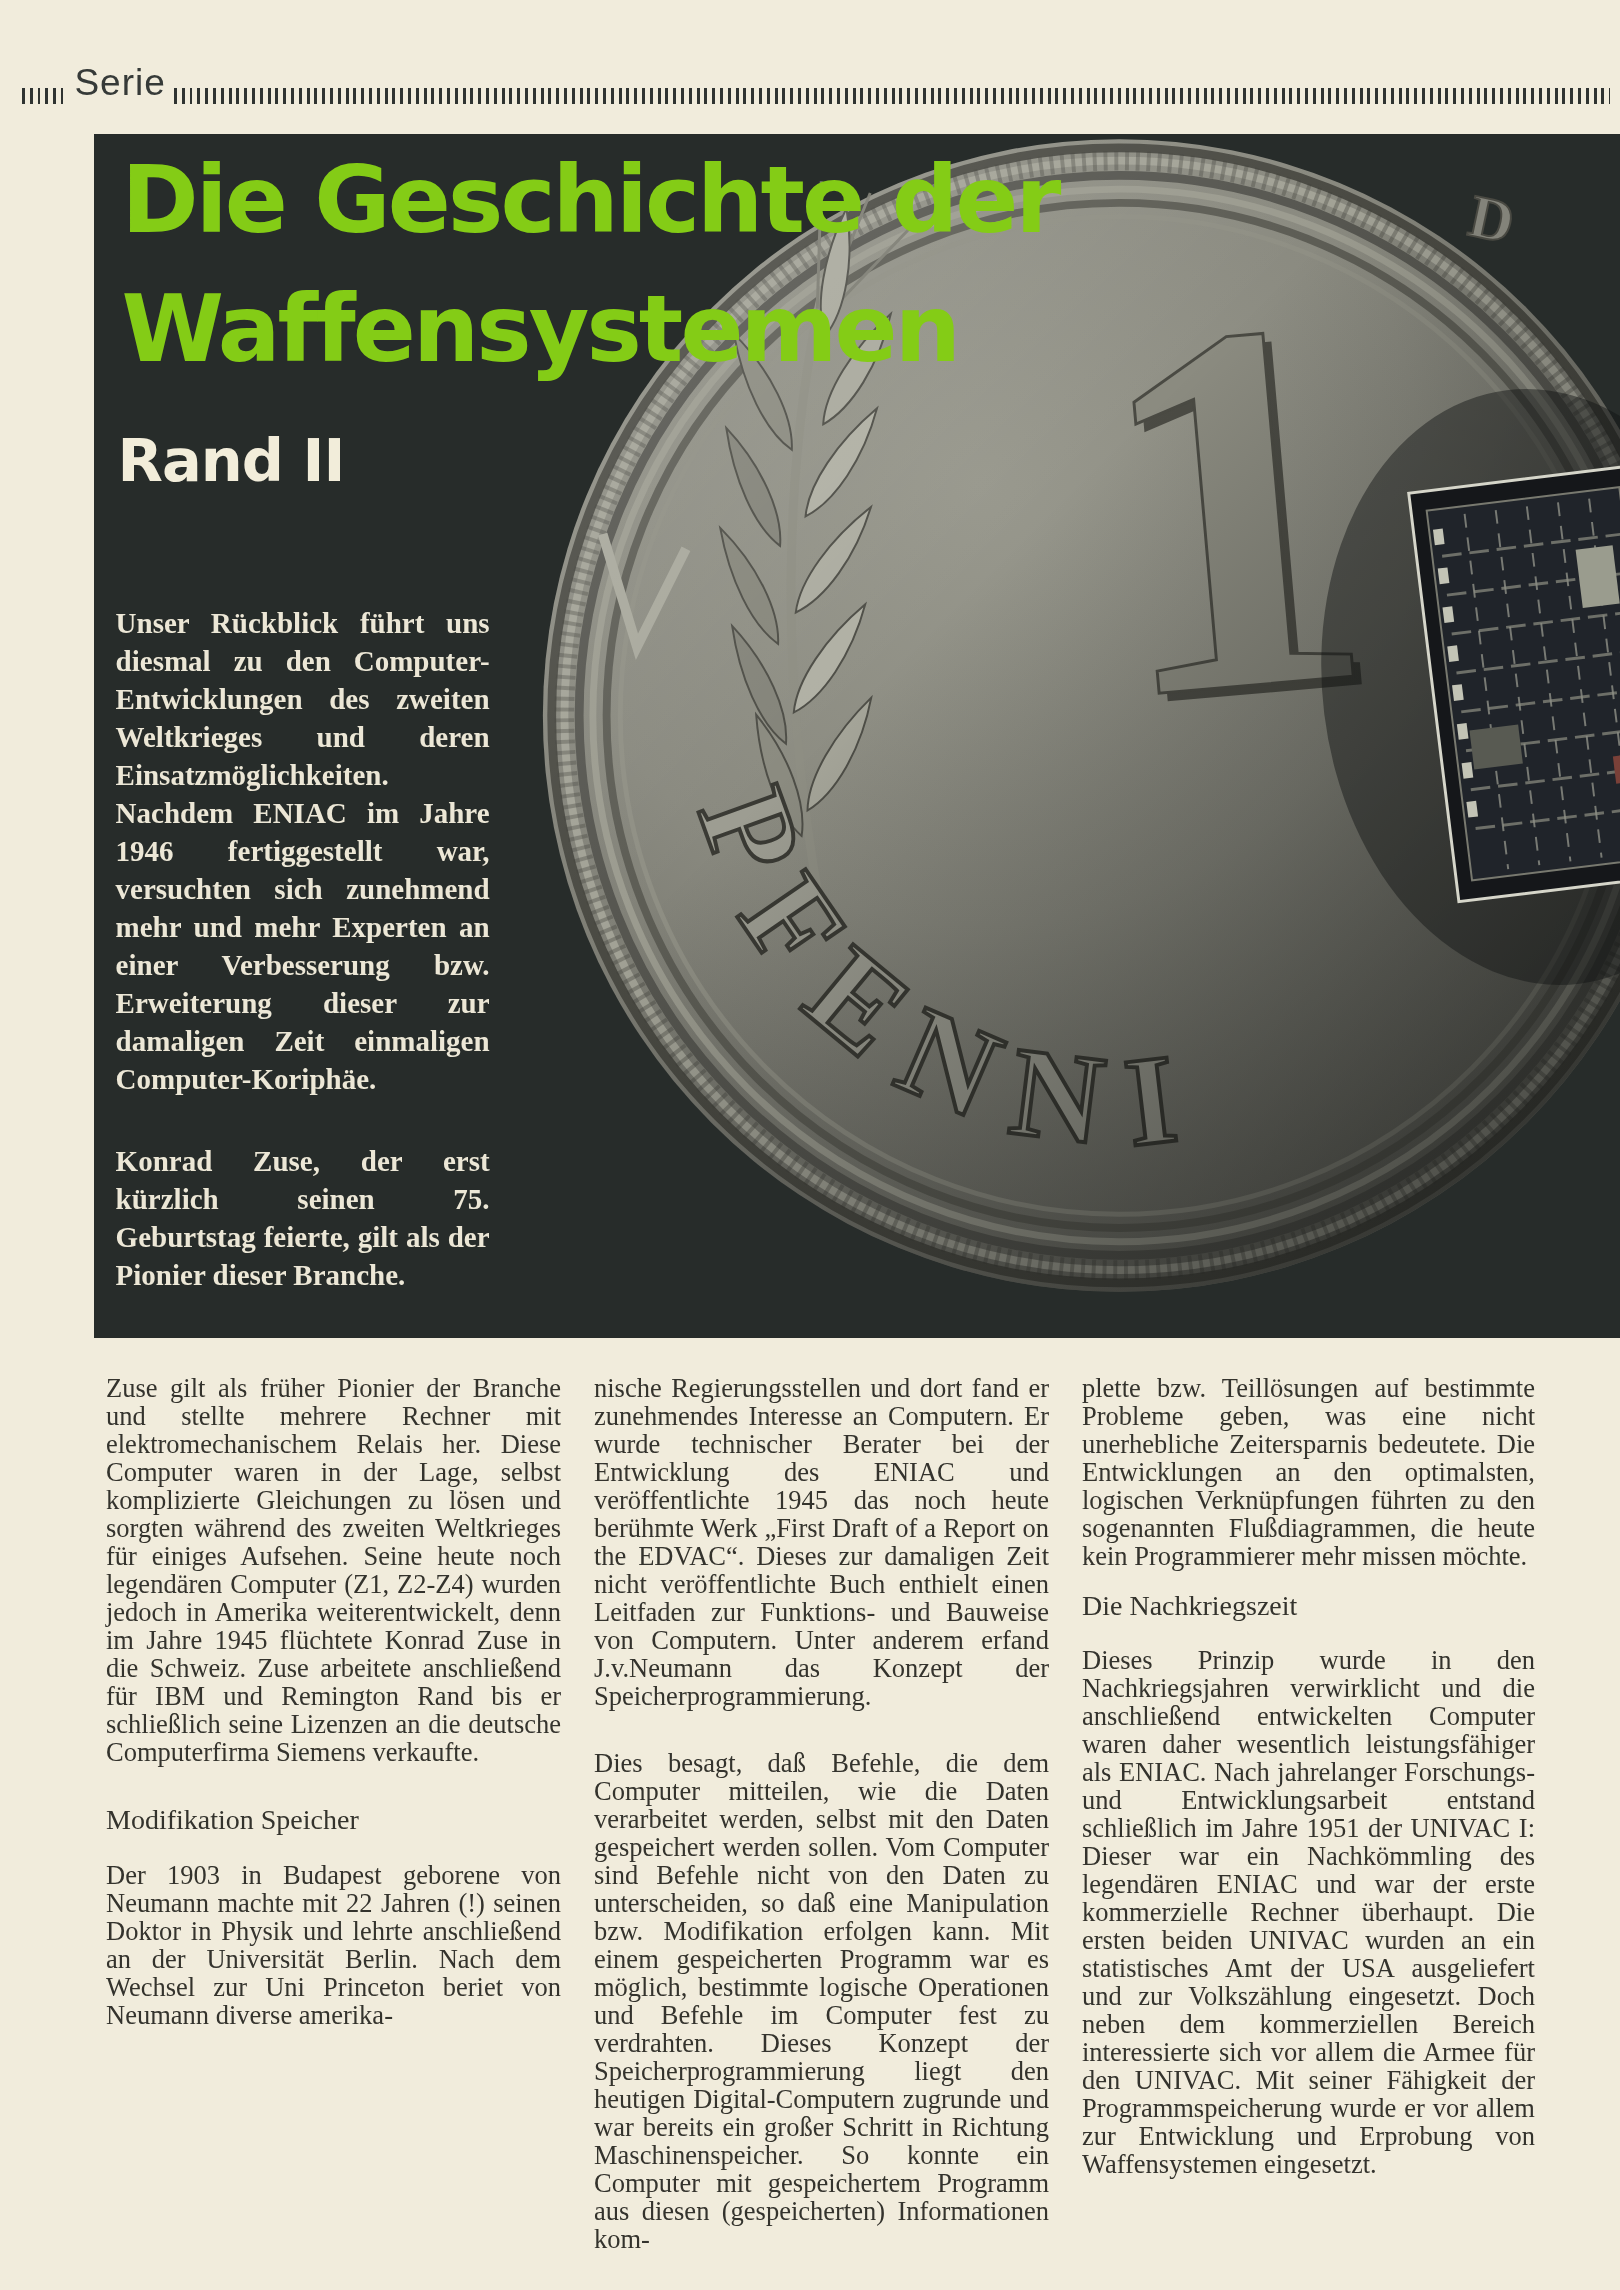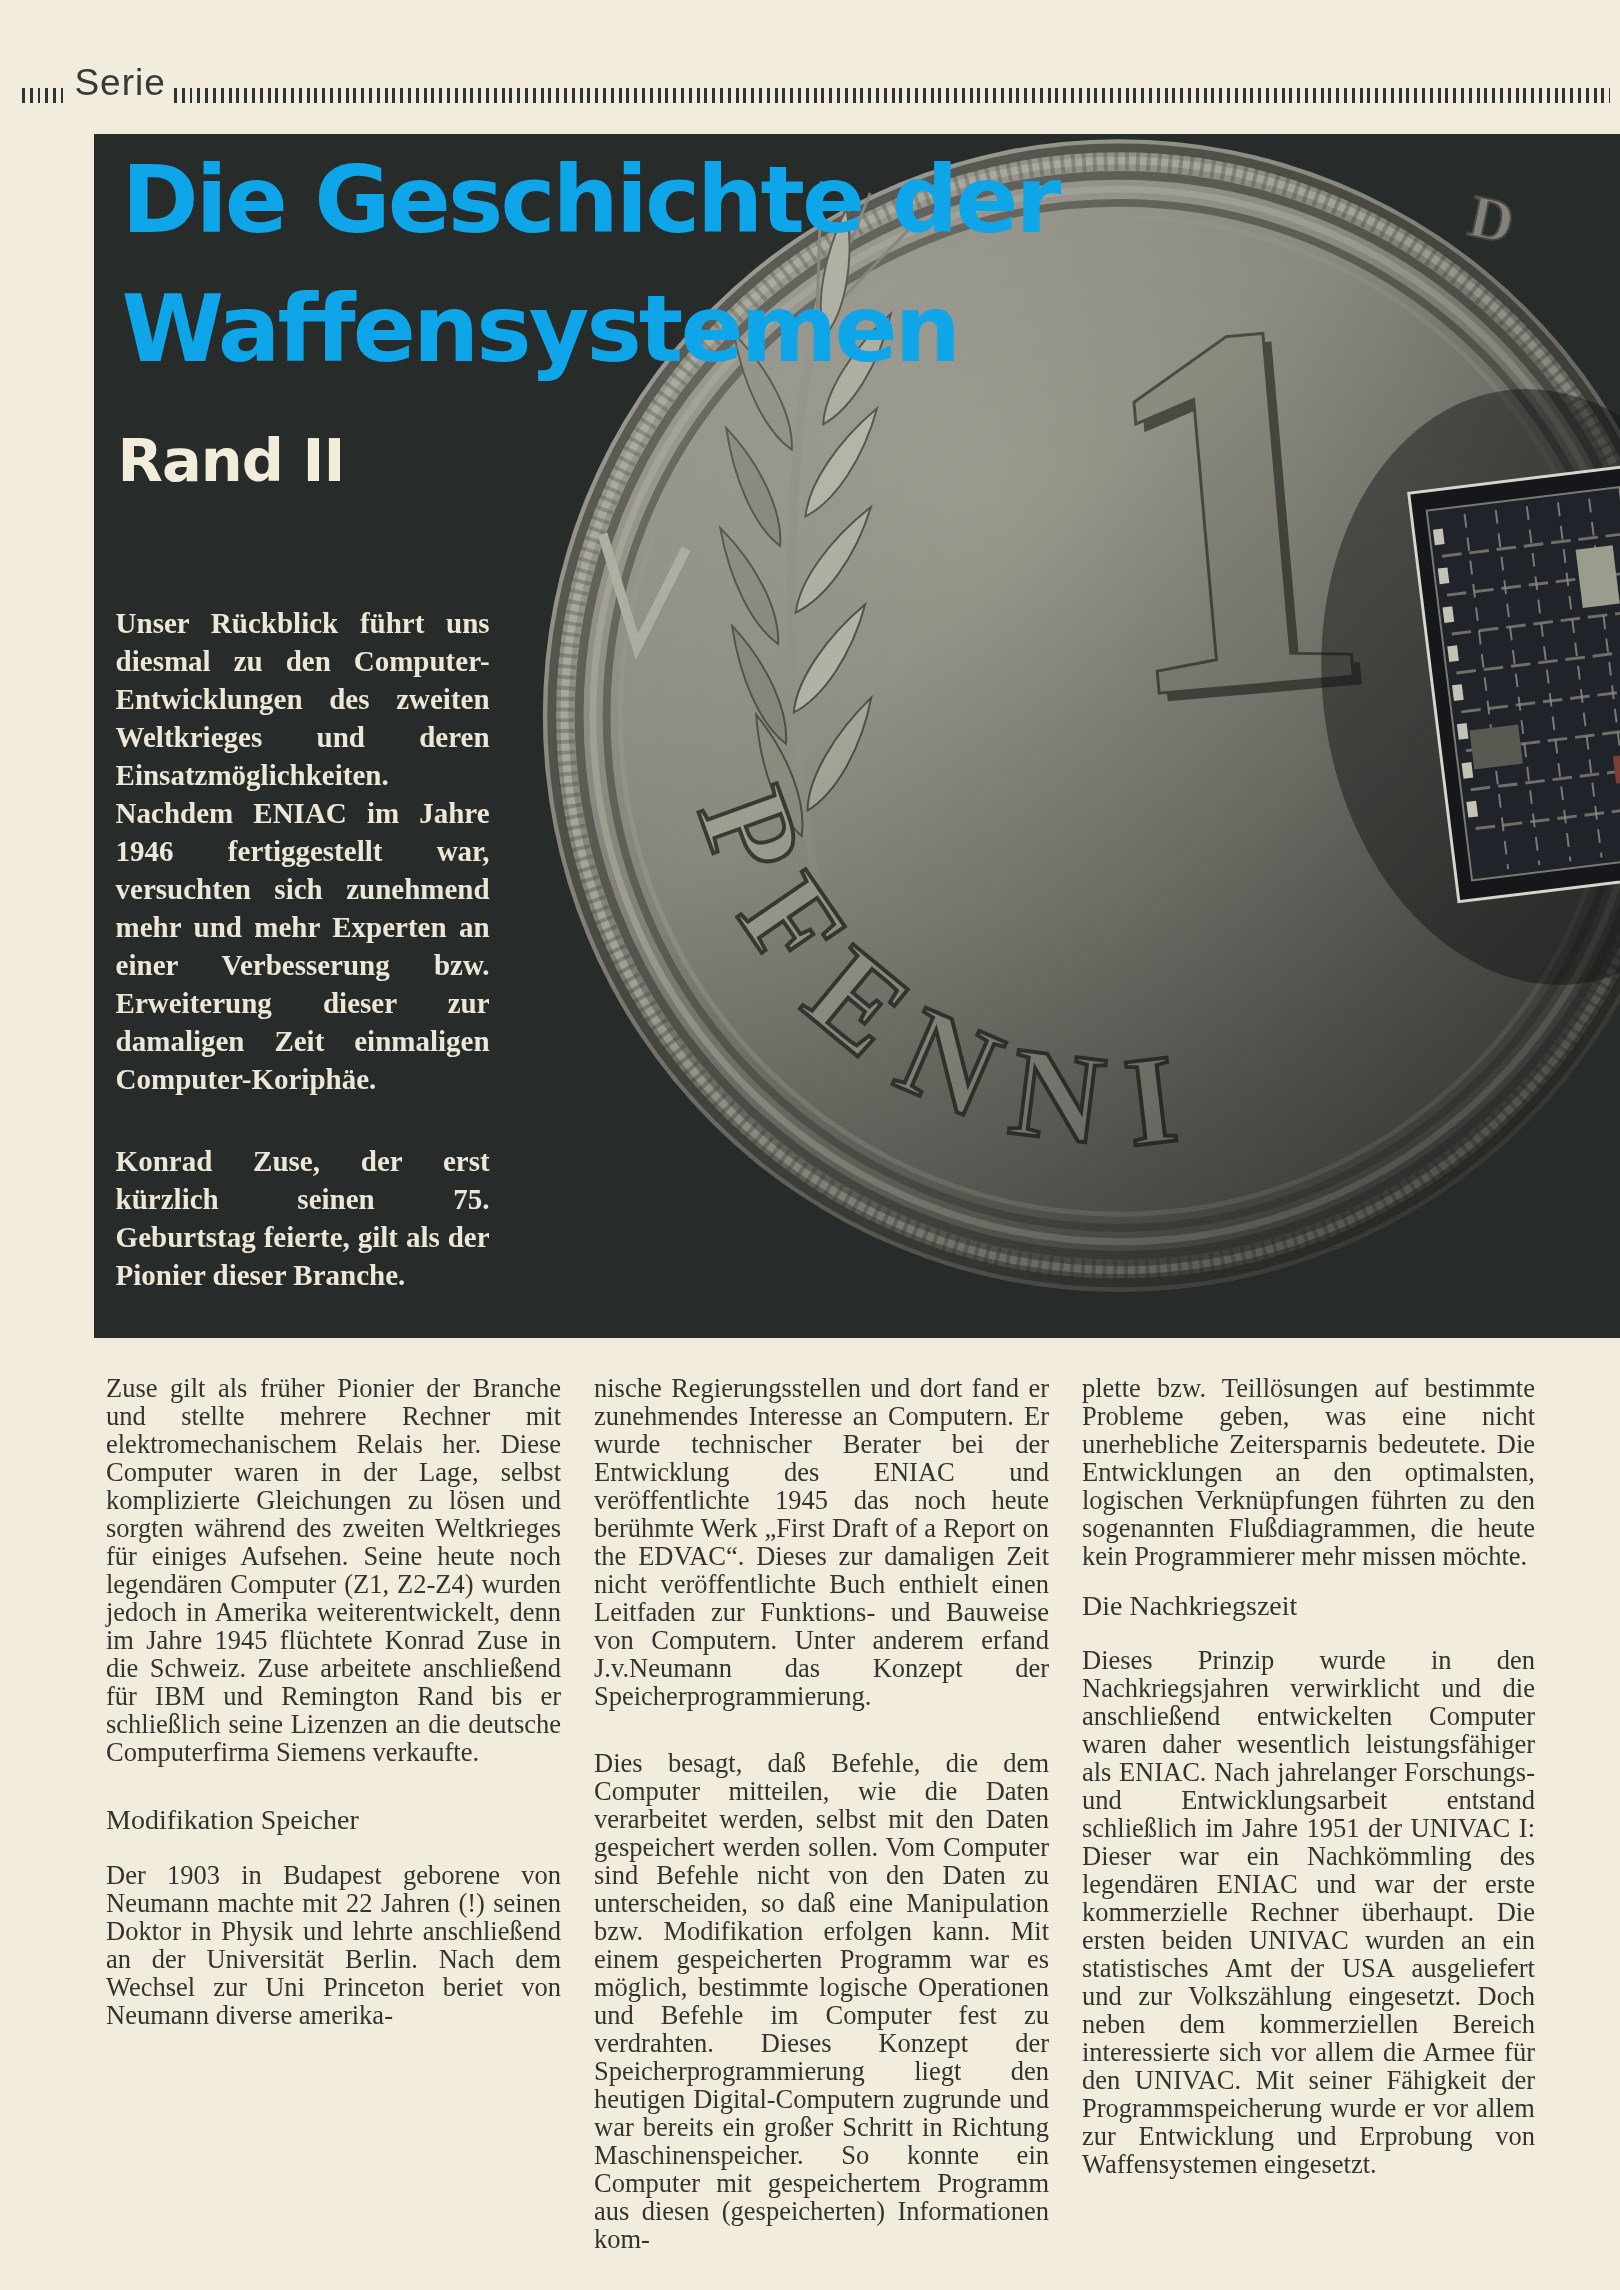--- a/index.html
+++ b/index.html
@@ -1,29 +1,29 @@
 <!DOCTYPE html>
 <html lang="de"><head>
 <meta charset="utf-8">
 <style>
   html,body{margin:0;padding:0;background:#777;}
   .page{position:relative;width:1620px;height:2291px;background:#f1ecdc;overflow:hidden;
         font-family:"Liberation Serif",serif;}
   
-  .serie-row{position:absolute;left:21.6px;right:10px;top:61px;display:flex;align-items:flex-start;}
+  .serie-row{position:absolute;left:21.6px;right:10px;top:61px;display:flex;align-items:center;}
   .dashes{height:15.7px;margin-top:26.5px;
           background-image:repeating-linear-gradient(90deg,#2f3331 0 2.9px,transparent 2.9px 7.8px);}
   .dash-left{width:41px;margin-right:11.8px;}
   .dash-right{flex:1;margin-left:7.8px;}
   .serie-label{font-family:"Liberation Sans",sans-serif;font-size:37px;line-height:43px;
                color:#363a38;letter-spacing:1px;}
   
   .hero{position:absolute;left:94px;top:134px;width:1526px;height:1204px;background:#272c2a;overflow:hidden;}
   .coin-photo{position:absolute;left:0;top:0;width:1526px;height:1204px;display:block;}
-  .hero-title{position:absolute;left:27.4px;top:2px;margin:0;color:#0ea5e9;
+  .hero-title{position:absolute;left:27.4px;top:2px;margin:0;color:#84cc16;
               font-family:"DejaVu Sans",sans-serif;font-weight:bold;font-size:93px;line-height:129px;
               letter-spacing:-2.9px;white-space:nowrap;}
   .part-label{position:absolute;left:23.5px;top:292px;color:#f2edda;
               font-family:"DejaVu Sans",sans-serif;font-weight:bold;font-size:59px;letter-spacing:-1px;}
   .lead{position:absolute;left:21.6px;width:374px;margin:0;color:#ece7d6;font-weight:bold;
         font-size:29px;line-height:38px;text-align:justify;}
   .lead-1{top:470px;}
   .lead-2{top:1008px;}
   
   .body-cols{position:absolute;left:106px;top:1374px;display:grid;

